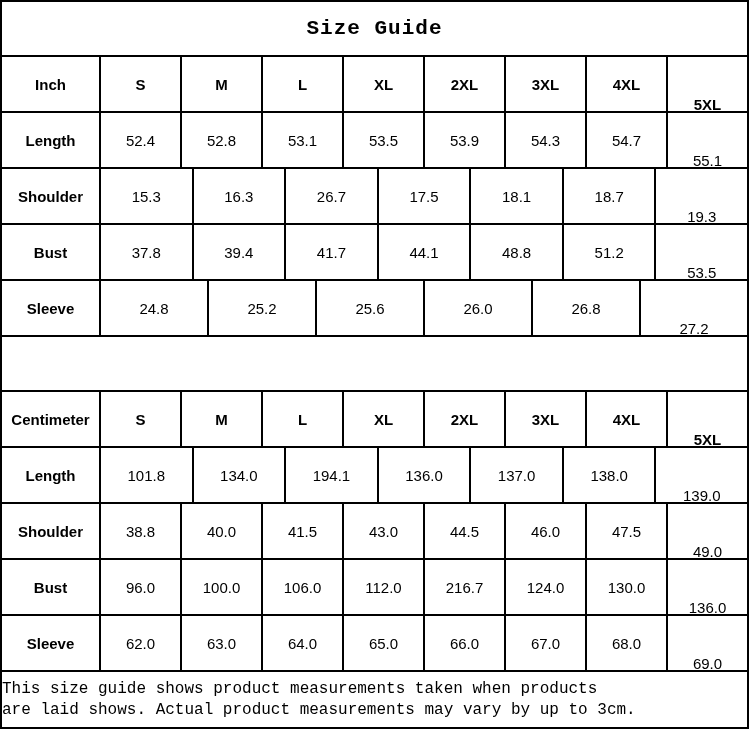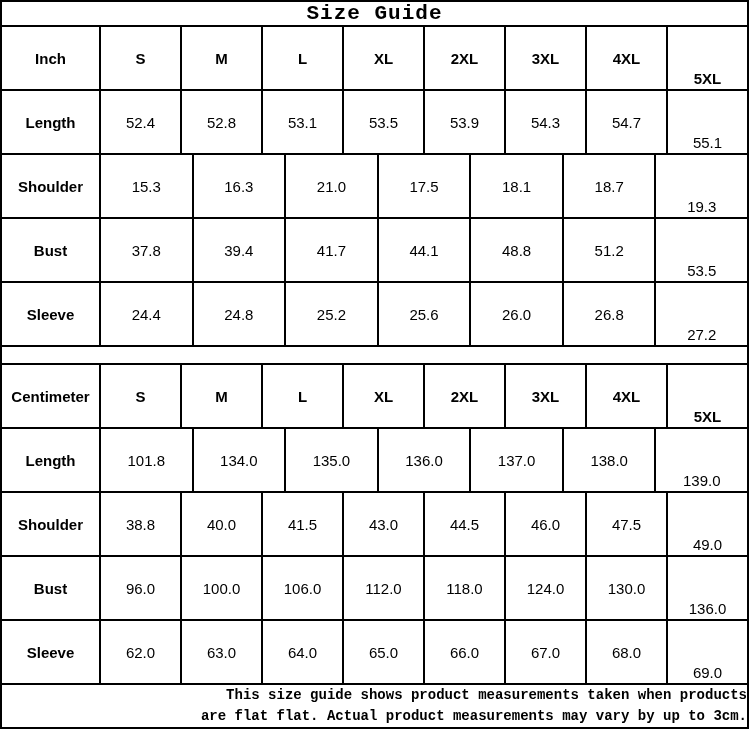--- a/index.html
+++ b/index.html
@@ -11,38 +11,38 @@
     display:flex; flex-direction:column;
     color:#000;
   }
   .title-row {
     height:55px; border-bottom:2px solid #000;
     display:flex; align-items:center; justify-content:center;
     font-family:"Liberation Mono","DejaVu Sans Mono",monospace;
     font-size:21px; font-weight:bold; letter-spacing:1px;
   }
   .t-row {
-    display:flex; height:64px; border-bottom:2px solid #000;
+    display:flex; height:56px; border-bottom:2px solid #000;
   }
   .cell {
     display:flex; align-items:center; justify-content:center;
     border-right:2px solid #000;
     font-family:"Liberation Sans","DejaVu Sans",sans-serif;
     font-size:15px;
   }
   .cell:last-child { border-right:none;margin-top:40px; }
   .cell.label { width:99px; flex:none; font-weight:bold; }
   .cell.size  { flex:1; }
   .cell.hdr   { font-weight:bold; }
   .gap-row { height:55px; border-bottom:2px solid #000; }
   .footer-row {
     flex:1;
-    display:flex; flex-direction:column; align-items:flex-end; justify-content:center;
+    display:flex; flex-direction:column; align-items:flex-start; justify-content:center;
     font-family:"Liberation Mono","DejaVu Sans Mono",monospace;
-    font-size:14px; line-height:21px;font-weight:bold;
+    font-size:16px; line-height:21px;
   }
 </style>
 </head>
 <body>
 
 <div class="sheet">
 
   <div class="title-row">Size Guide</div>
 
   <div>
@@ -65,39 +65,38 @@
       <div class="cell size">53.5</div>
       <div class="cell size">53.9</div>
       <div class="cell size">54.3</div>
       <div class="cell size">54.7</div>
       <div class="cell size">55.1</div>
     </div>
     <div class="t-row">
       <div class="cell label">Shoulder</div>
       <div class="cell size">15.3</div>
       <div class="cell size">16.3</div>
-      <div class="cell size">21.0</div>
+      <div class="cell size">26.7</div>
       <div class="cell size">17.5</div>
       <div class="cell size">18.1</div>
       <div class="cell size">18.7</div>
       <div class="cell size">19.3</div>
     </div>
     <div class="t-row">
       <div class="cell label">Bust</div>
       <div class="cell size">37.8</div>
       <div class="cell size">39.4</div>
       <div class="cell size">41.7</div>
       <div class="cell size">44.1</div>
       <div class="cell size">48.8</div>
       <div class="cell size">51.2</div>
       <div class="cell size">53.5</div>
     </div>
     <div class="t-row">
       <div class="cell label">Sleeve</div>
-      <div class="cell size">24.4</div>
       <div class="cell size">24.8</div>
       <div class="cell size">25.2</div>
       <div class="cell size">25.6</div>
       <div class="cell size">26.0</div>
       <div class="cell size">26.8</div>
       <div class="cell size">27.2</div>
     </div>
   </div>
 
   <div class="gap-row"></div>
@@ -111,21 +110,21 @@
       <div class="cell size hdr">XL</div>
       <div class="cell size hdr">2XL</div>
       <div class="cell size hdr">3XL</div>
       <div class="cell size hdr">4XL</div>
       <div class="cell size hdr">5XL</div>
     </div>
     <div class="t-row">
       <div class="cell label">Length</div>
       <div class="cell size">101.8</div>
       <div class="cell size">134.0</div>
-      <div class="cell size">135.0</div>
+      <div class="cell size">194.1</div>
       <div class="cell size">136.0</div>
       <div class="cell size">137.0</div>
       <div class="cell size">138.0</div>
       <div class="cell size">139.0</div>
     </div>
     <div class="t-row">
       <div class="cell label">Shoulder</div>
       <div class="cell size">38.8</div>
       <div class="cell size">40.0</div>
       <div class="cell size">41.5</div>
@@ -134,36 +133,36 @@
       <div class="cell size">46.0</div>
       <div class="cell size">47.5</div>
       <div class="cell size">49.0</div>
     </div>
     <div class="t-row">
       <div class="cell label">Bust</div>
       <div class="cell size">96.0</div>
       <div class="cell size">100.0</div>
       <div class="cell size">106.0</div>
       <div class="cell size">112.0</div>
-      <div class="cell size">118.0</div>
+      <div class="cell size">216.7</div>
       <div class="cell size">124.0</div>
       <div class="cell size">130.0</div>
       <div class="cell size">136.0</div>
     </div>
     <div class="t-row">
       <div class="cell label">Sleeve</div>
       <div class="cell size">62.0</div>
       <div class="cell size">63.0</div>
       <div class="cell size">64.0</div>
       <div class="cell size">65.0</div>
       <div class="cell size">66.0</div>
       <div class="cell size">67.0</div>
       <div class="cell size">68.0</div>
       <div class="cell size">69.0</div>
     </div>
   </div>
 
   <div class="footer-row">
     <span>This size guide shows product measurements taken when products</span>
-    <span>are flat flat. Actual product measurements may vary by up to 3cm.</span>
+    <span>are laid shows. Actual product measurements may vary by up to 3cm.</span>
   </div>
 
 </div>
 
 </body></html>

